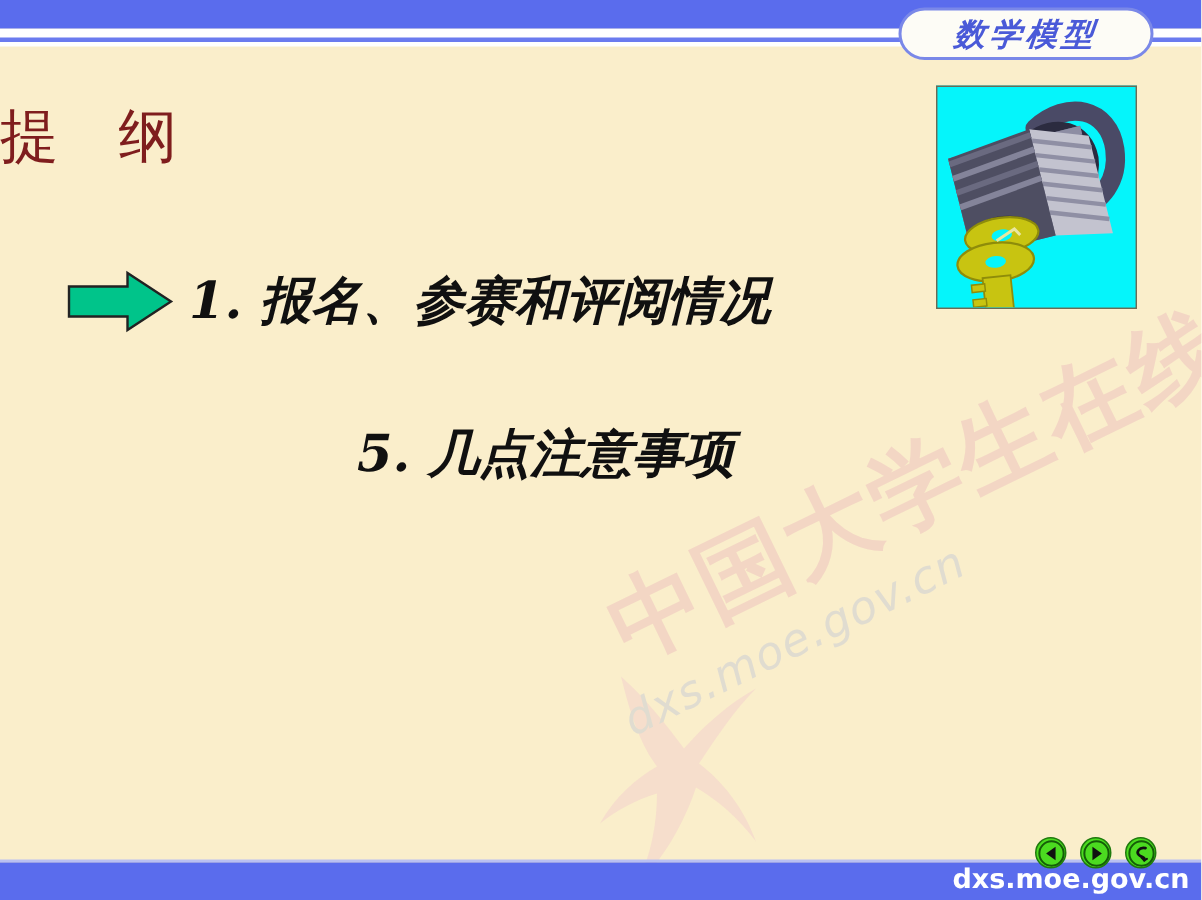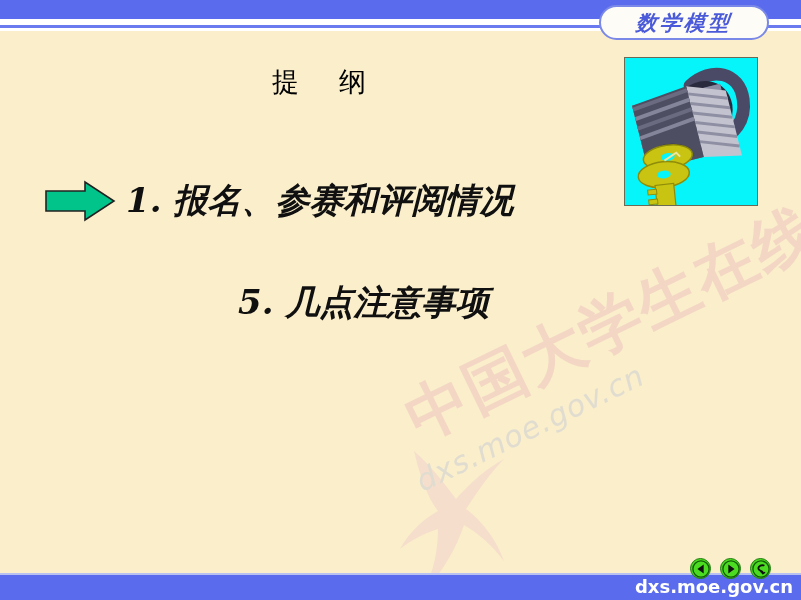--- a/index.html
+++ b/index.html
@@ -119,25 +119,24 @@
     width: 140px;
     height: 150px;
   }
 
   
   .slide-title {
     position: absolute;
     left: 0;
     top: 64px;
     width: 640px;
-    text-align: center;
     font-family: "DejaVu Sans", "Liberation Sans", sans-serif;
-    font-size: 27px;
+    font-size: 39px;
     font-weight: normal;
-    color: #000000;
+    color: #7f1d1d;
     letter-spacing: 2px;
     z-index: 6;
   }
   .slide-title .gap { display: inline-block; width: 38px; }
 
   
   .bullet-row {
     position: absolute;
     display: flex;
     align-items: center;

